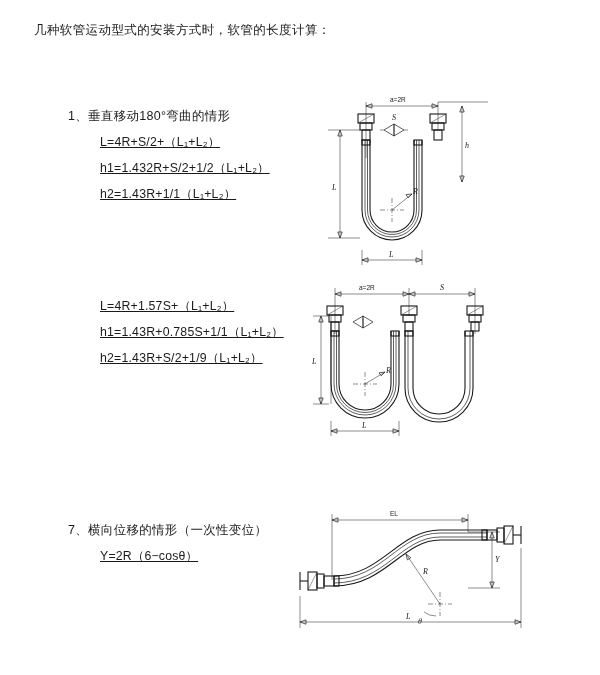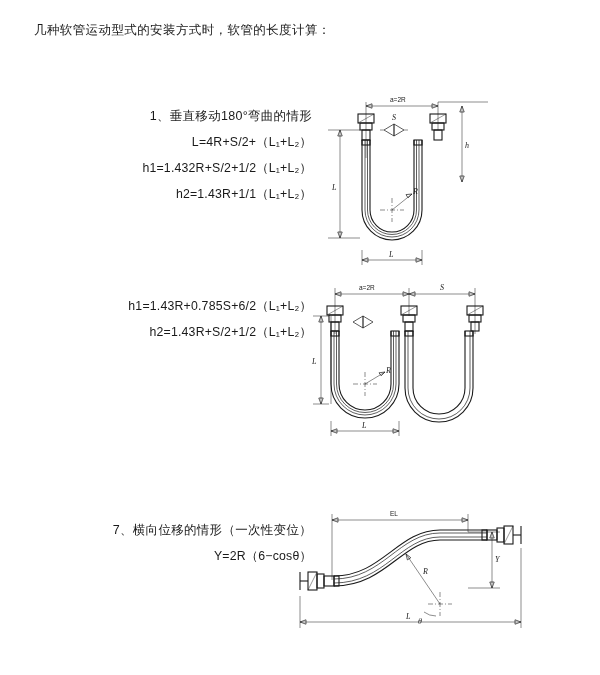--- a/index.html
+++ b/index.html
@@ -12,21 +12,20 @@
     background: #ffffff;
     font-family: "Liberation Sans", sans-serif;
     color: #000000;
     position: relative;
     overflow: hidden;
   }
   .page {
     position: relative;
     width: 476px;
     height: 675px;
-    text-align: right;
   }
   .heading {
     position: absolute;
     left: 34px;
     top: 22px;
     font-size: 12.5px;
     letter-spacing: 0.4px;
     color: #1a1a1a;
     white-space: nowrap;
   }
@@ -34,38 +33,39 @@
     position: absolute;
     left: 0;
     width: 600px;
   }
   .sec1 { top: 108px; }
   .sec2 { top: 298px; }
   .sec3 { top: 522px; }
 
   .text-col {
     position: absolute;
-    left: 52px;
+    left: 68px;
     top: 0;
     width: 260px;
   }
   .sec-title {
     font-size: 12.5px;
     color: #1a1a1a;
     white-space: nowrap;
     margin-bottom: 9px;
     letter-spacing: 0.3px;
   }
   .formula {
     font-size: 12.3px;
     color: #1a1a1a;
     white-space: nowrap;
     margin-left: 32px;
     margin-bottom: 9px;
     letter-spacing: 0.2px;
+    text-decoration: underline;
   }
 
   .fig {
     position: absolute;
   }
   .fig1 { left: 310px; top: -38px; }
   .fig2 { left: 305px; top: -22px; }
   .fig3 { left: 290px; top: -18px; }
 
   svg { display: block; }
@@ -162,22 +162,23 @@
         <line class="dim" x1="52" y1="190" x2="112" y2="190"></line>
         <path class="ln thin" d="M52 190 l6 -2.2 v4.4 z" fill="#1a1a1a"></path>
         <path class="ln thin" d="M112 190 l-6 -2.2 v4.4 z" fill="#1a1a1a"></path>
         <text class="lbl-i" x="79" y="187">L</text>
       </svg>
     </div>
   </div>
 
   <div class="section sec2">
     <div class="text-col">
-      <div class="formula">h1=1.43R+0.785S+6/2（L₁+L₂）</div>
-      <div class="formula">h2=1.43R+S/2+1/2（L₁+L₂）</div>
+      <div class="formula">L=4R+1.57S+（L₁+L₂）</div>
+      <div class="formula">h1=1.43R+0.785S+1/1（L₁+L₂）</div>
+      <div class="formula">h2=1.43R+S/2+1/9（L₁+L₂）</div>
     </div>
 
     <div class="fig fig2">
       <svg width="235" height="185" viewBox="0 0 235 185">
 
         <line class="dim" x1="30" y1="12" x2="30" y2="58"></line>
         <line class="dim" x1="104" y1="12" x2="104" y2="40"></line>
         <line class="dim" x1="170" y1="12" x2="170" y2="58"></line>
         <line class="dim" x1="30" y1="18" x2="104" y2="18"></line>
         <path class="ln thin" d="M30 18 l6 -2.2 v4.4 z" fill="#1a1a1a"></path>

